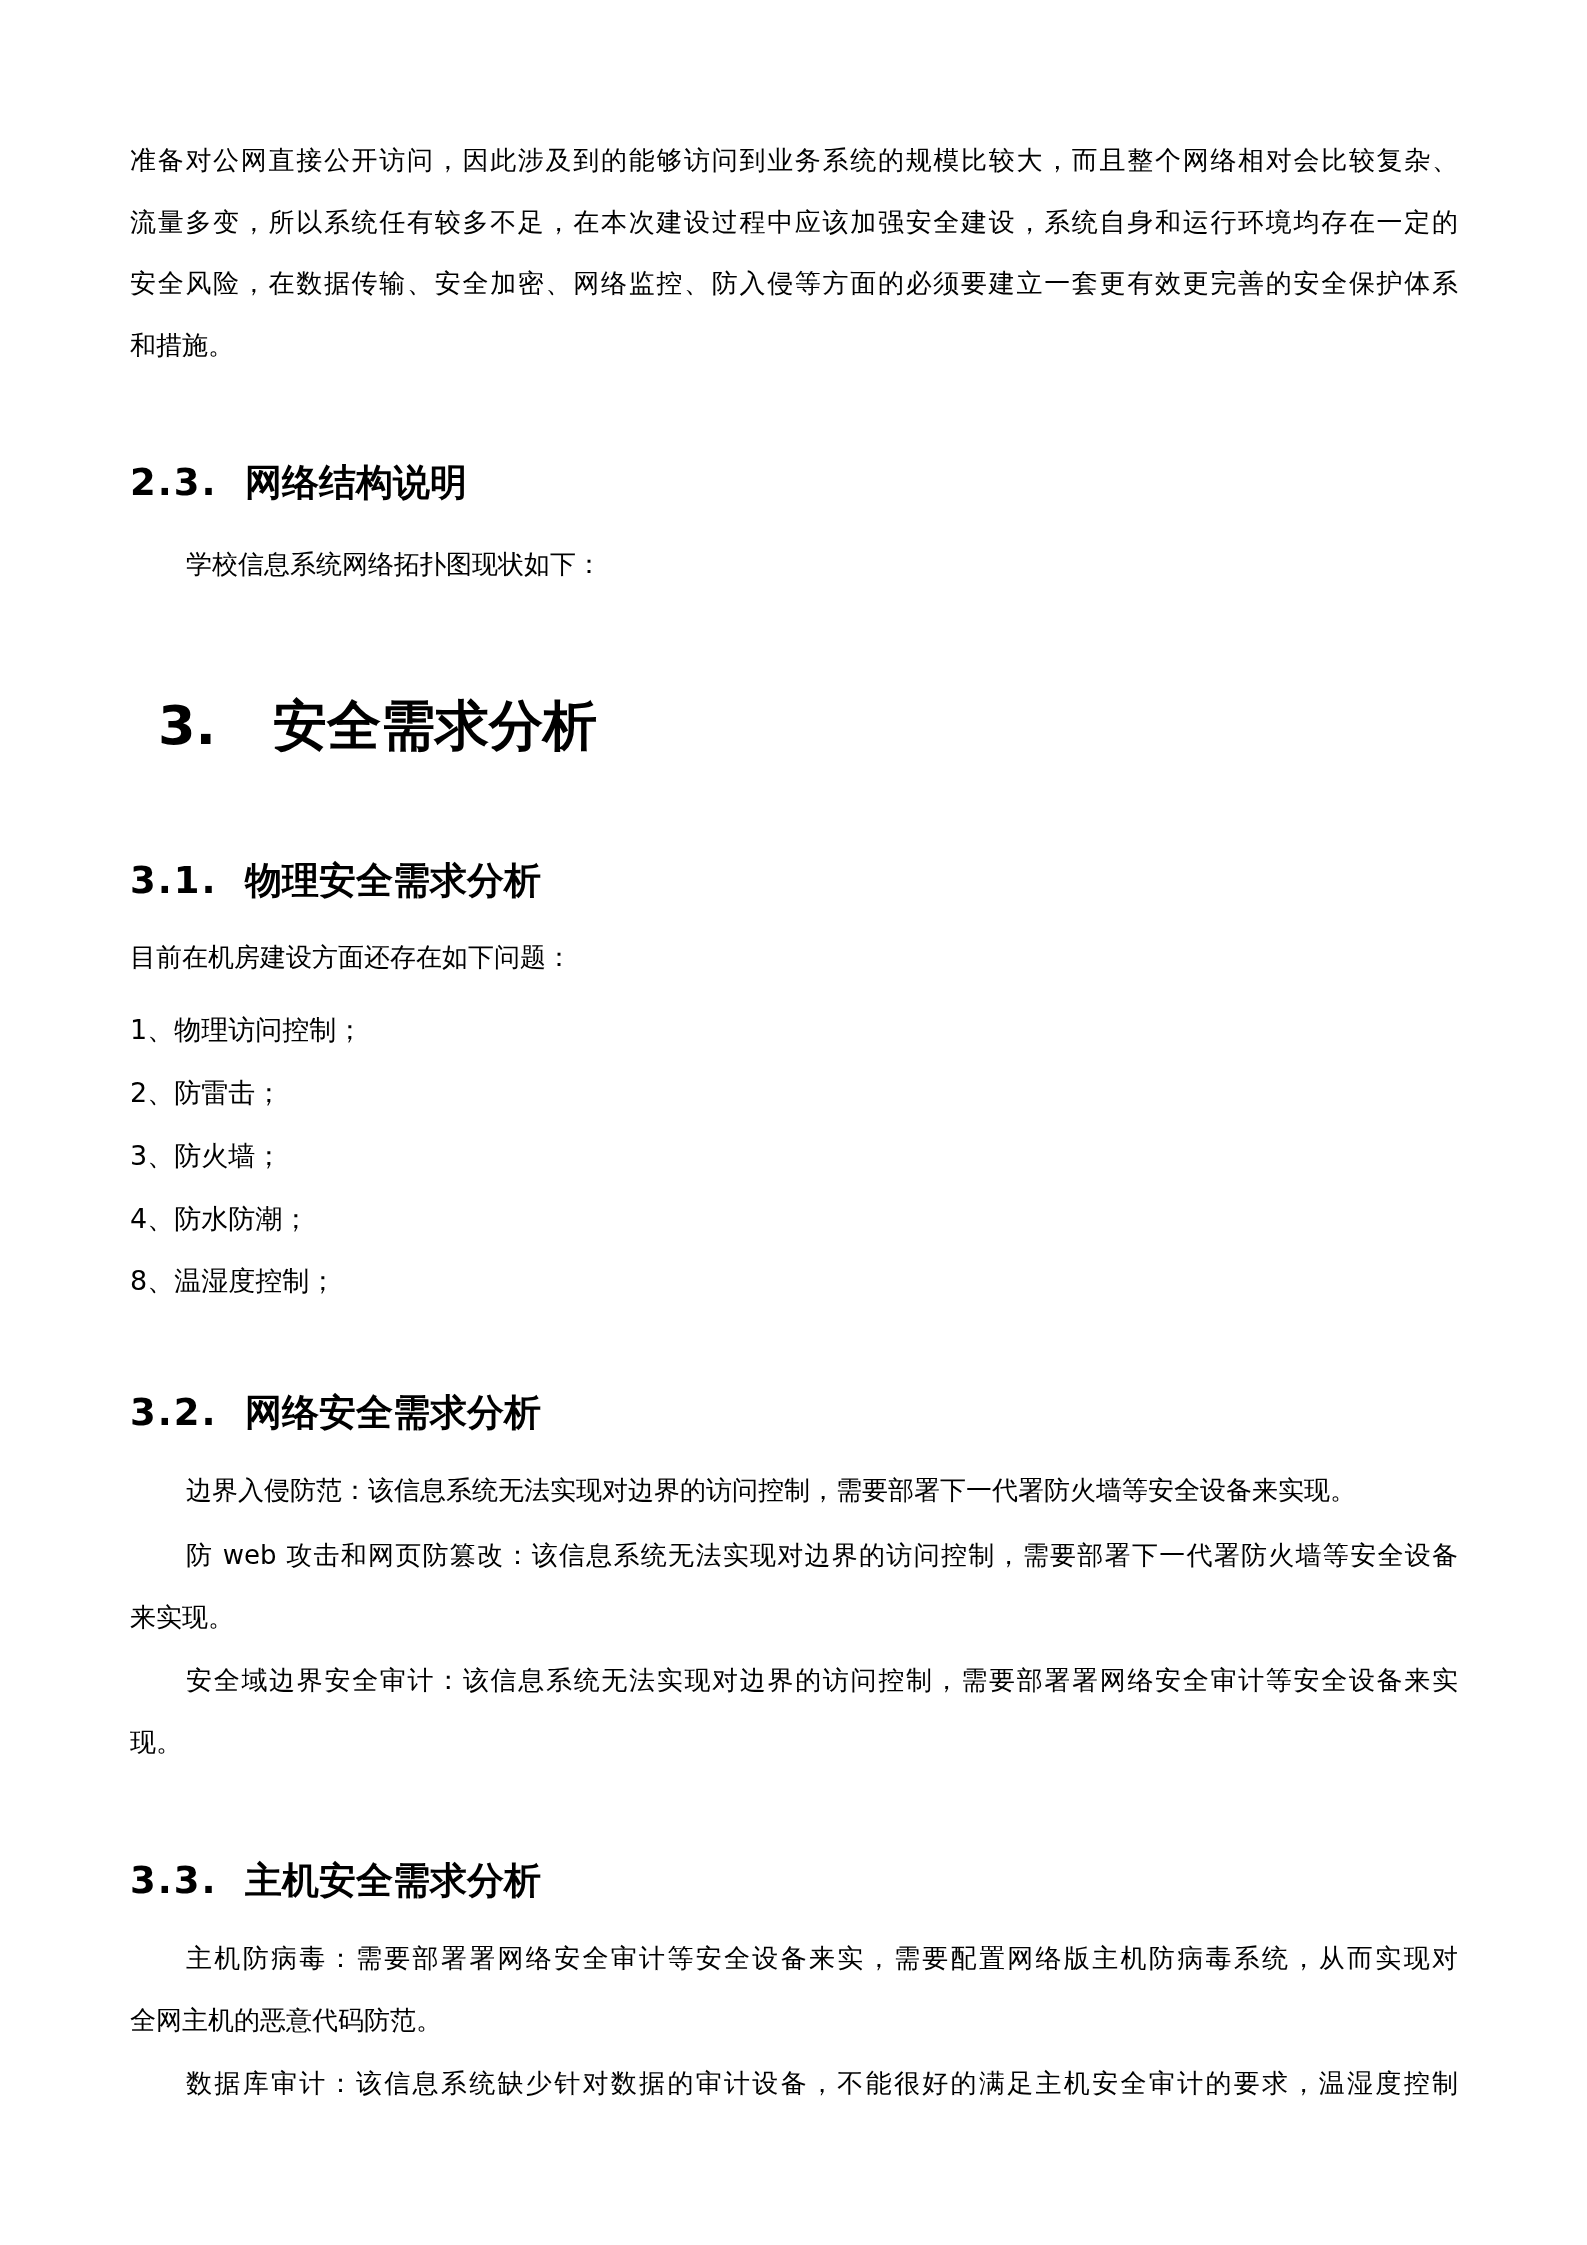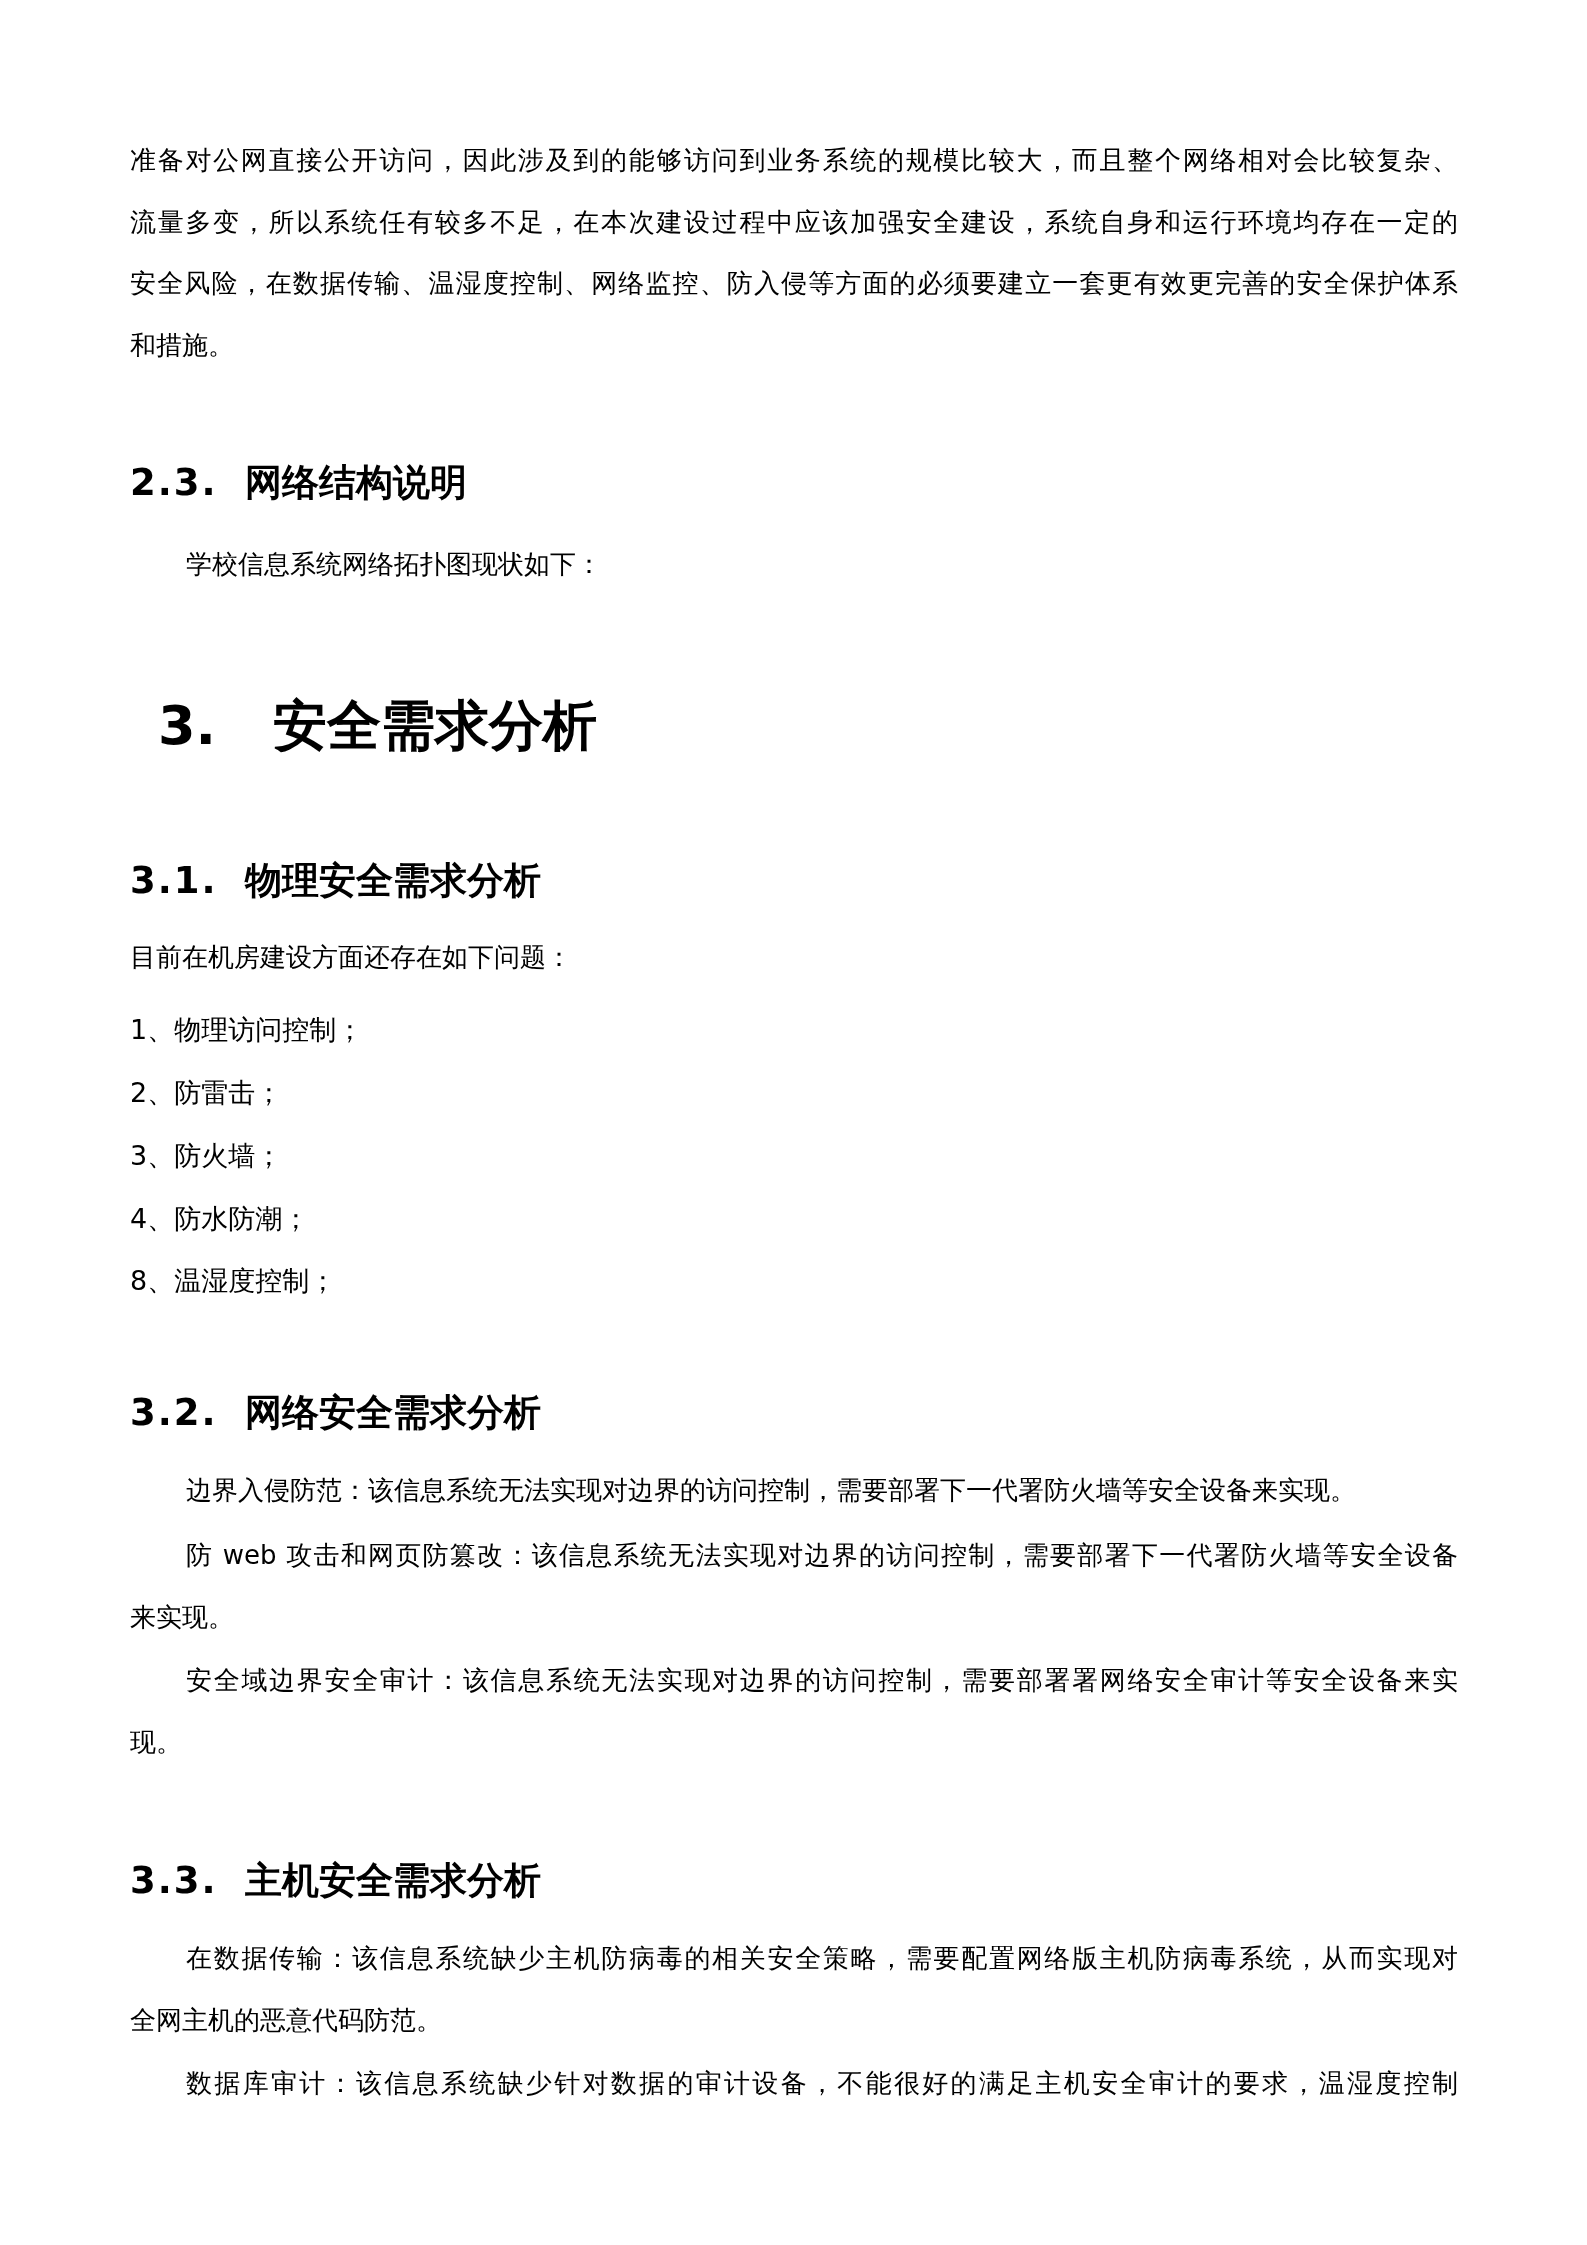--- a/index.html
+++ b/index.html
@@ -15,21 +15,21 @@
   .h1 .num { width: 115px; }
   .h2 .num { width: 115px; letter-spacing: 2px; }
   .list { font-size: 27px; }
 </style>
 </head>
 <body>
 
 <div>
   <div class="line" style="top:144px">准备对公网直接公开访问，因此涉及到的能够访问到业务系统的规模比较大，而且整个网络相对会比较复杂、</div>
   <div class="line" style="top:206px">流量多变，所以系统任有较多不足，在本次建设过程中应该加强安全建设，系统自身和运行环境均存在一定的</div>
-  <div class="line" style="top:267px">安全风险，在数据传输、温湿度控制、网络监控、防入侵等方面的必须要建立一套更有效更完善的安全保护体系</div>
+  <div class="line" style="top:267px">安全风险，在数据传输、安全加密、网络监控、防入侵等方面的必须要建立一套更有效更完善的安全保护体系</div>
   <div class="line last" style="top:329px">和措施。</div>
 </div>
 
 <div class="h2" style="top:432px">
   <span class="num">2.3.</span><span>网络结构说明</span>
 </div>
 <div class="line indent last" style="top:548px">学校信息系统网络拓扑图现状如下：</div>
 
 <div class="h1" style="top:694px">
   <span class="num">3.</span><span>安全需求分析</span>
@@ -55,16 +55,16 @@
   <div class="line indent" style="top:1539px">防 web 攻击和网页防篡改：该信息系统无法实现对边界的访问控制，需要部署下一代署防火墙等安全设备</div>
   <div class="line last" style="top:1601px">来实现。</div>
   <div class="line indent" style="top:1664px">安全域边界安全审计：该信息系统无法实现对边界的访问控制，需要部署署网络安全审计等安全设备来实</div>
   <div class="line last" style="top:1726px">现。</div>
 </div>
 
 <div class="h2" style="top:1830px">
   <span class="num">3.3.</span><span>主机安全需求分析</span>
 </div>
 <div>
-  <div class="line indent" style="top:1942px">在数据传输：该信息系统缺少主机防病毒的相关安全策略，需要配置网络版主机防病毒系统，从而实现对</div>
+  <div class="line indent" style="top:1942px">主机防病毒：需要部署署网络安全审计等安全设备来实，需要配置网络版主机防病毒系统，从而实现对</div>
   <div class="line last" style="top:2004px">全网主机的恶意代码防范。</div>
   <div class="line indent" style="top:2067px">数据库审计：该信息系统缺少针对数据的审计设备，不能很好的满足主机安全审计的要求，温湿度控制</div>
 </div>
 
 </body></html>

